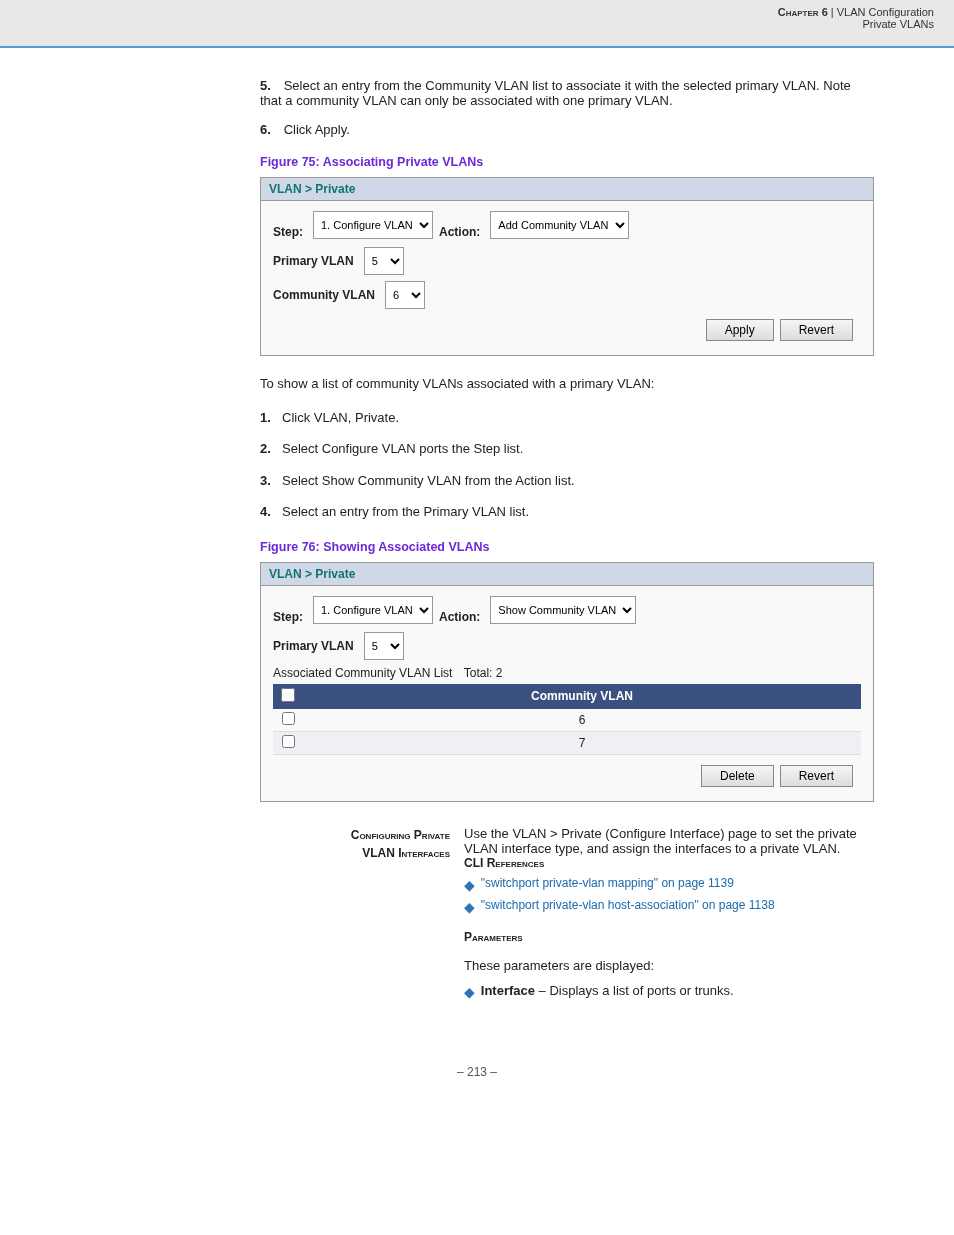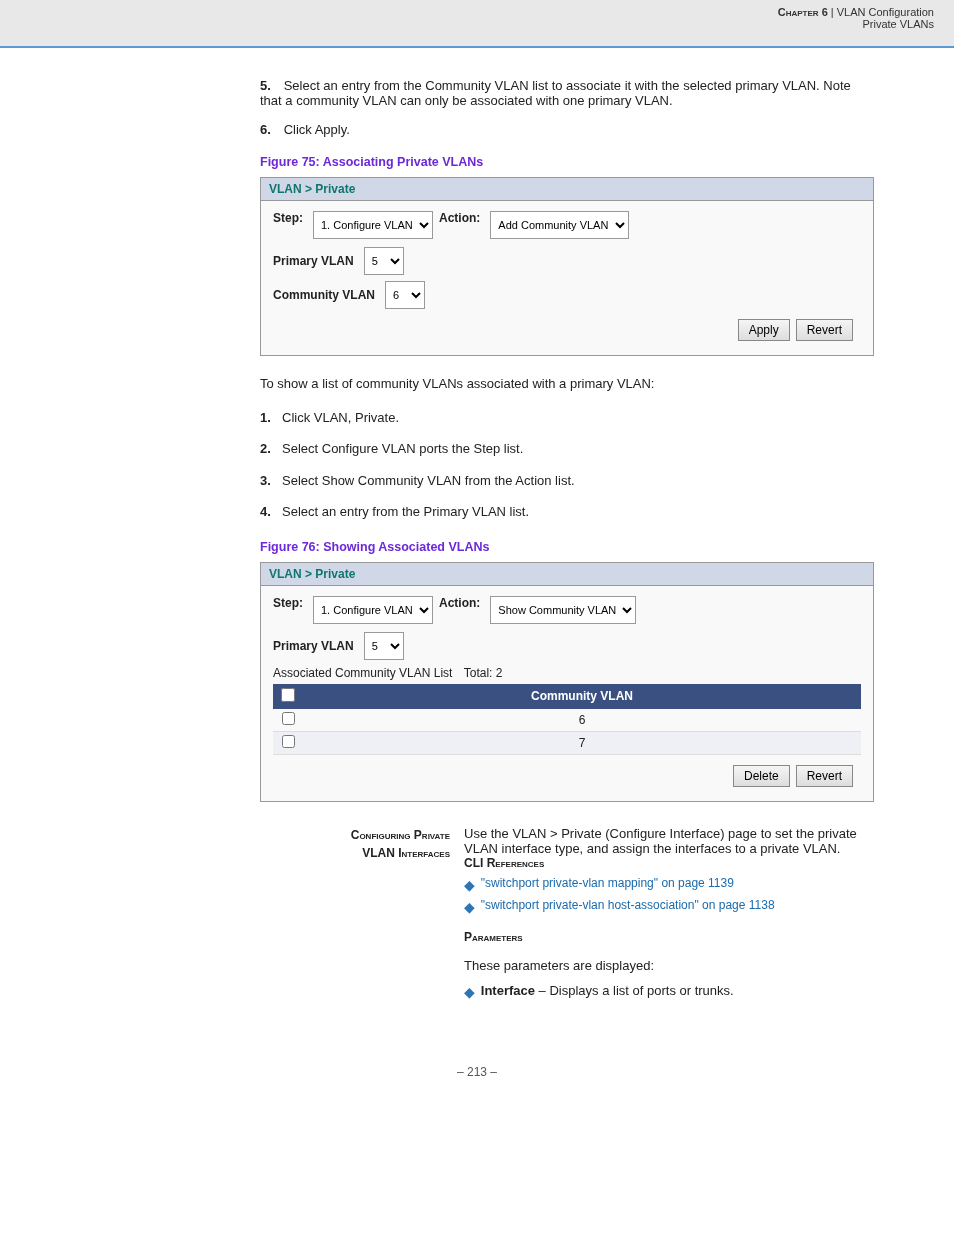--- a/index.html
+++ b/index.html
@@ -52,21 +52,21 @@
       padding: 4px 8px;
       font-weight: bold;
       font-size: 12px;
       color: #0f766e;
     }
     .ui-box-body {
       padding: 10px 12px;
     }
     .ui-row {
       display: flex;
-      align-items: flex-start;
+      align-items: flex-end;
       margin-bottom: 8px;
       gap: 6px;
       flex-wrap: wrap;
     }
     .ui-label-bold {
       font-weight: bold;
       font-size: 12px;
       margin-right: 4px;
     }
     .ui-select {
@@ -77,21 +77,21 @@
       height: 28px;
       min-width: 120px;
     }
     .ui-select-small {
       min-width: 40px;
       width: 40px;
     }
     .ui-btn {
       border: 1px solid #888;
       background: linear-gradient(to bottom, #f5f5f5, #ddd);
-      padding: 2px 10px;
+      padding: 2px 18px;
       font-size: 12px;
       cursor: pointer;
       height: 22px;
     }
     .ui-buttons-row {
       display: flex;
       justify-content: flex-end;
       gap: 6px;
       margin-top: 6px;
       padding: 4px 8px;

